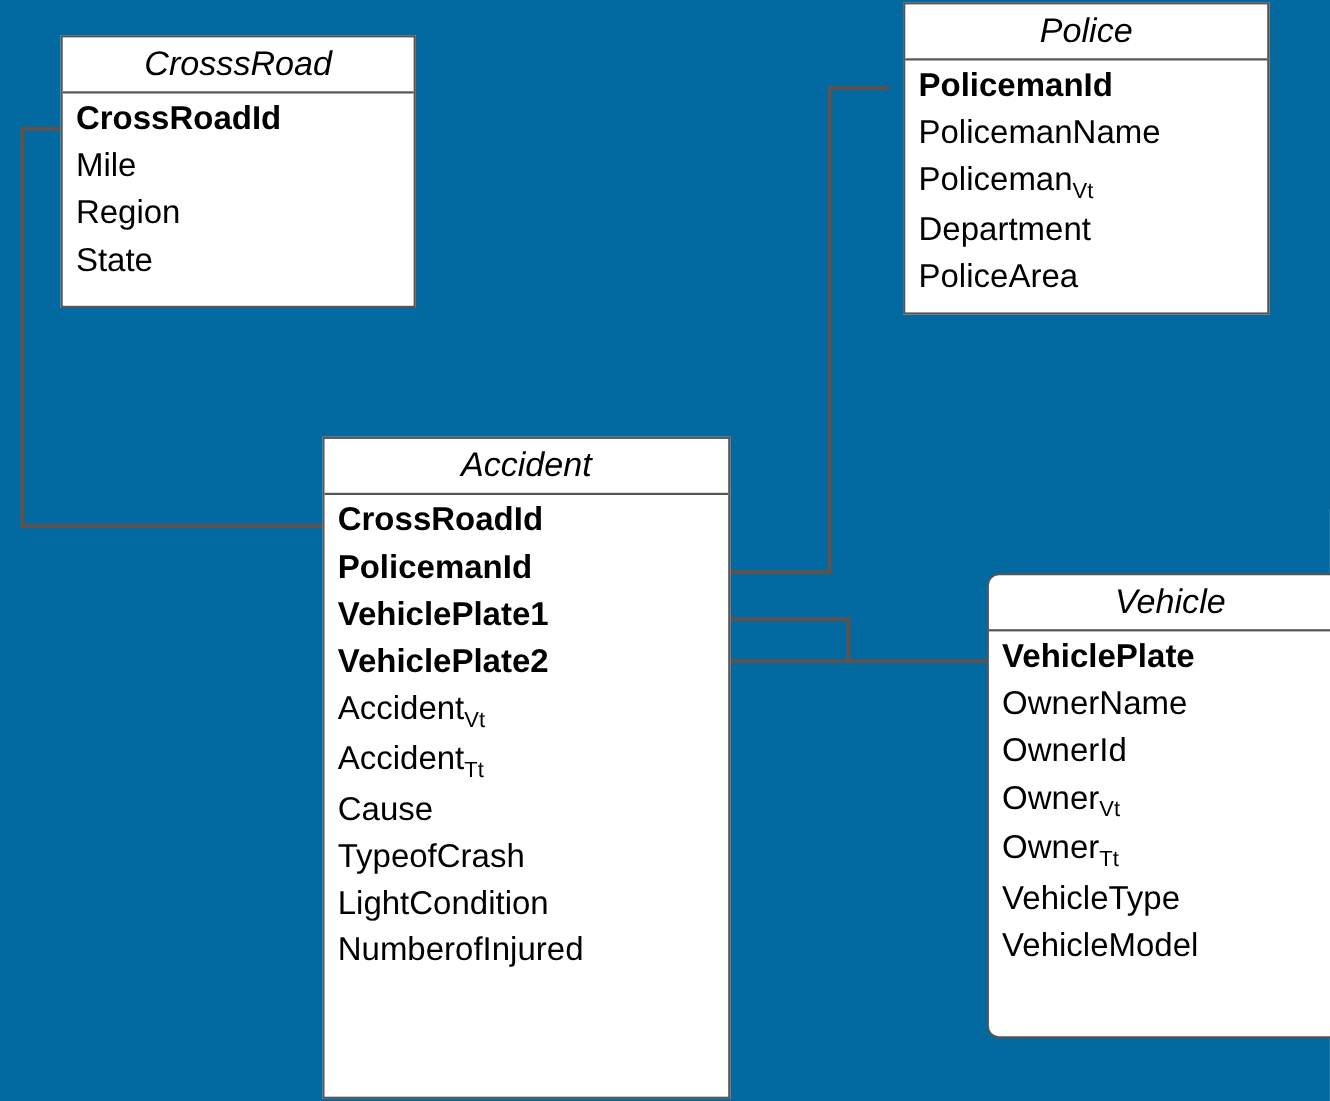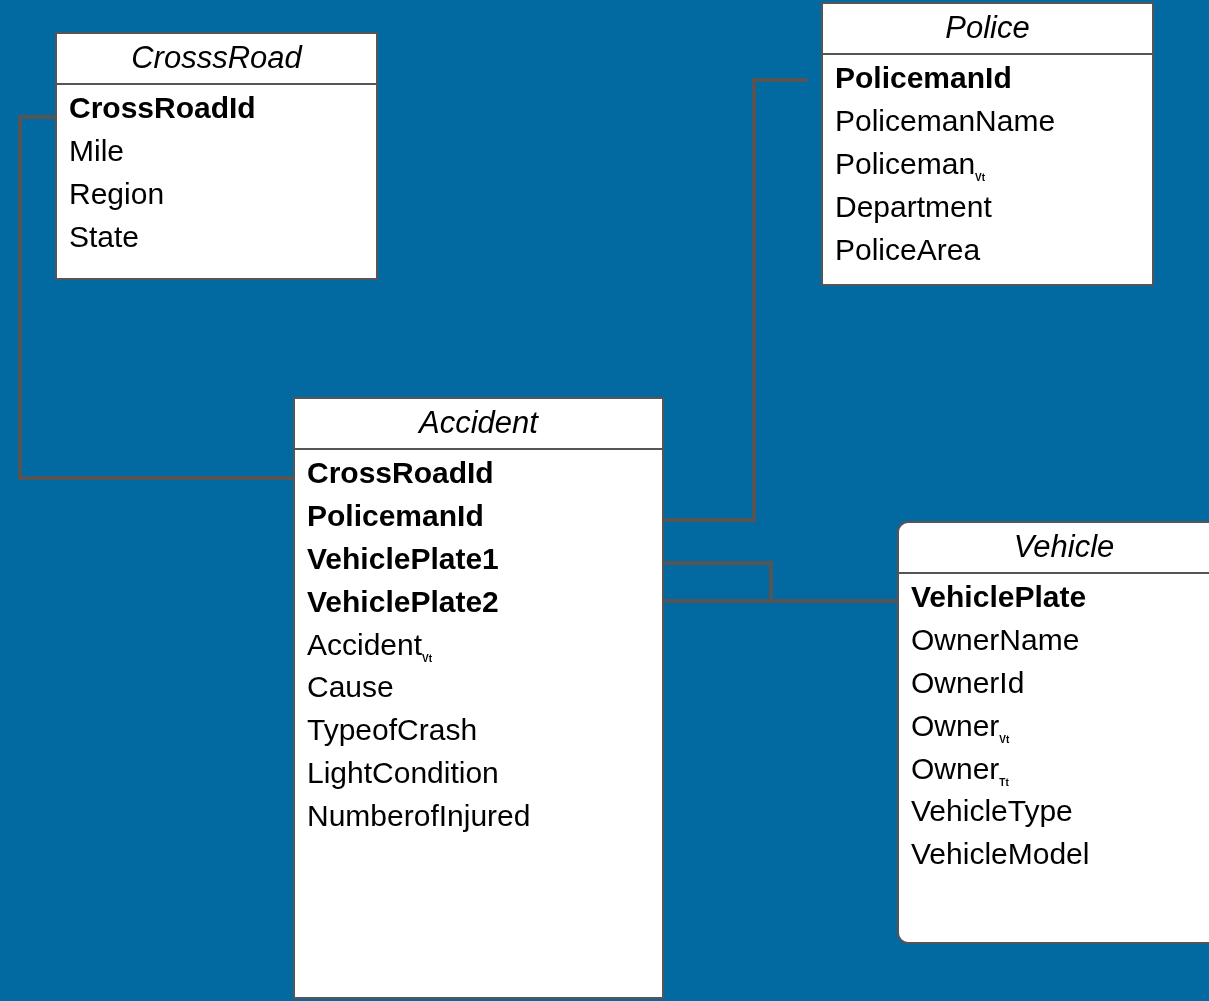--- a/index.html
+++ b/index.html
@@ -47,22 +47,22 @@
     font-size: 30px;
     color: #000000;
     line-height: 1.43;
     padding-left: 12px;
     white-space: nowrap;
   }
   .attr.pk {
     font-weight: bold;
   }
   .attr .sub {
-    font-size: 10px;
-    font-weight: bold;
+    font-size: 20px;
+    font-weight: normal;
     vertical-align: sub;
     letter-spacing: 0px;
   }
   
   #ent-crosssroad { left: 55px;  top: 32px;  width: 323px; height: 248px; }
   #ent-police     { left: 821px; top: 2px;   width: 333px; height: 284px; }
   #ent-accident   { left: 293px; top: 397px; width: 371px; height: 602px; }
   #ent-vehicle    { left: 897px; top: 521px; width: 334px; height: 423px; border-radius: 11px; }
 </style>
 </head>
@@ -130,20 +130,23 @@
       <div class="attr pk">
         <span>VehiclePlate1</span>
       </div>
       <div class="attr pk">
         <span>VehiclePlate2</span>
       </div>
       <div class="attr">
         <span>Accident</span><span class="sub">Vt</span>
       </div>
       <div class="attr">
+        <span>Accident</span><span class="sub">Tt</span>
+      </div>
+      <div class="attr">
         <span>Cause</span>
       </div>
       <div class="attr">
         <span>TypeofCrash</span>
       </div>
       <div class="attr">
         <span>LightCondition</span>
       </div>
       <div class="attr">
         <span>NumberofInjured</span>

